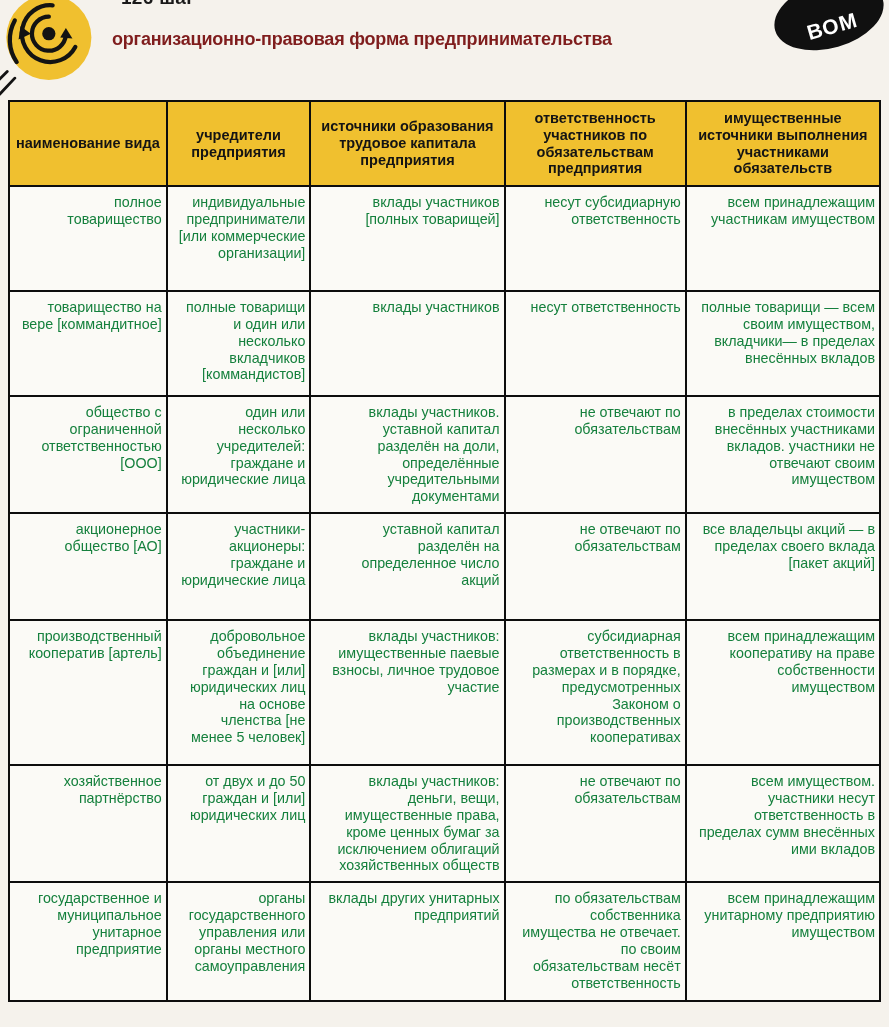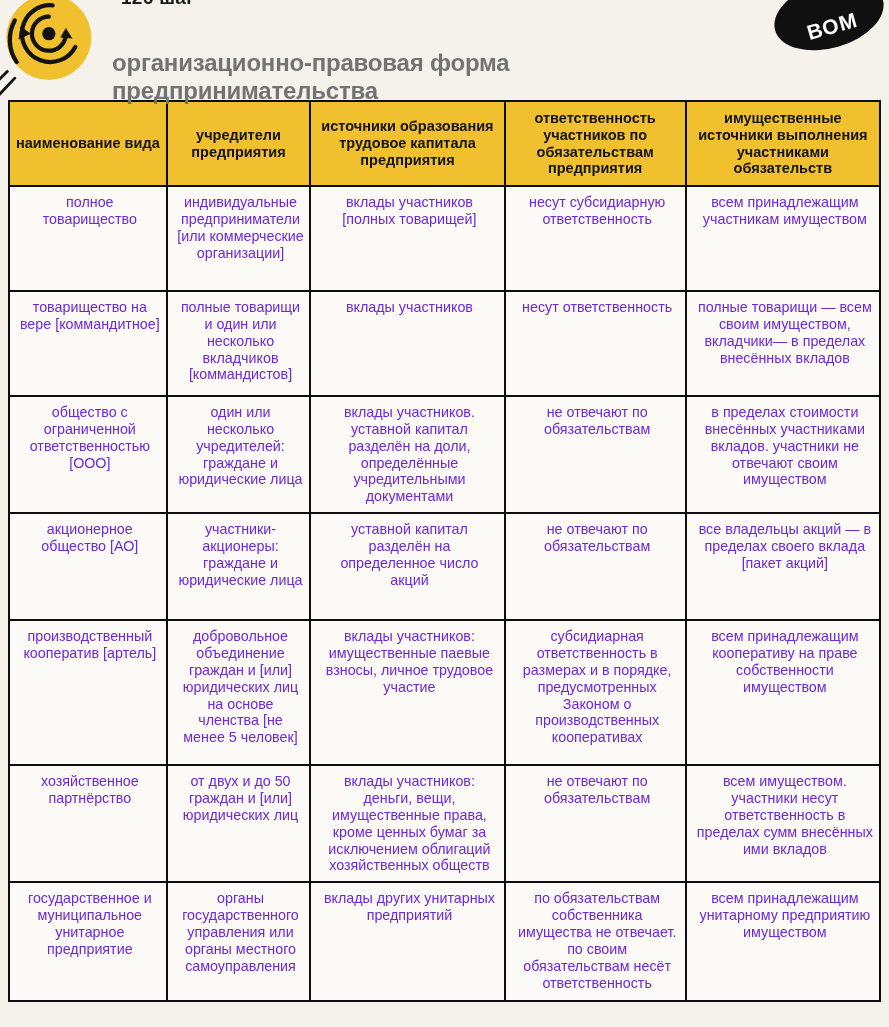--- a/index.html
+++ b/index.html
@@ -12,22 +12,22 @@
     color:#161616;
   }
   
   .header{position:relative;height:100px;}
   .logo{position:absolute;left:-6px;top:-10px;width:104px;height:112px;overflow:visible;}
   .step-label{
     position:absolute;left:121px;top:-13px;
     font-size:19px;font-weight:700;letter-spacing:.3px;color:#1a1a1a;
   }
   .page-title{
-    position:absolute;left:112px;top:33px;width:580px;
-    font-size:24px;line-height:1.18;font-weight:700;letter-spacing:-0.2px;color:#737373;
+    position:absolute;left:112px;top:17px;width:580px;
+    font-size:18px;line-height:1.18;font-weight:700;letter-spacing:-0.2px;color:#7f1d1d;
   }
   .brand-badge{
     position:absolute;right:4px;top:-18px;
     width:112px;height:66px;border-radius:50%;
     background:#101010;
     transform:rotate(-16deg);
     display:flex;align-items:flex-end;justify-content:center;
     padding-bottom:9px;box-sizing:border-box;
   }
   .brand-badge span{
@@ -41,22 +41,22 @@
   }
   th,td{border:2px solid #0d0d0d;}
   th{
     background:#f0c02f;
     font-size:14.5px;font-weight:700;line-height:1.16;
     text-align:center;vertical-align:middle;
     padding:6px 3px;color:#141414;
   }
   td{
     font-size:14.3px;line-height:1.18;font-weight:400;
-    text-align:center;vertical-align:top;
-    padding:7px 4px 7px 8px;color:#6d28d9;
+    text-align:right;vertical-align:top;
+    padding:7px 4px 7px 8px;color:#15803d;
     word-wrap:break-word;
   }
   thead tr{height:85px;}
   tbody tr:nth-child(1){height:105px;}
   tbody tr:nth-child(2){height:105px;padding-left:25px;}
   tbody tr:nth-child(3){height:108px;}
   tbody tr:nth-child(4){height:107px;margin-left:48px;}
   tbody tr:nth-child(5){height:145px;margin-top:38px;}
   tbody tr:nth-child(6){height:116px;}
   tbody tr:nth-child(7){height:119px;}

